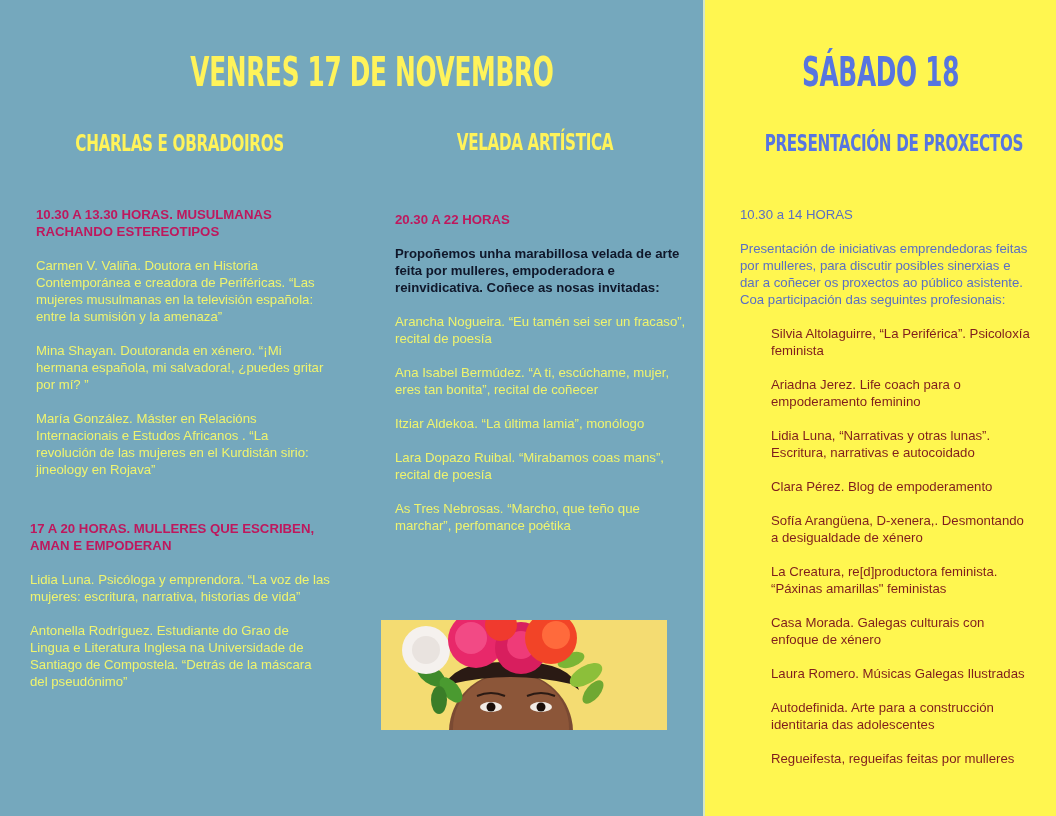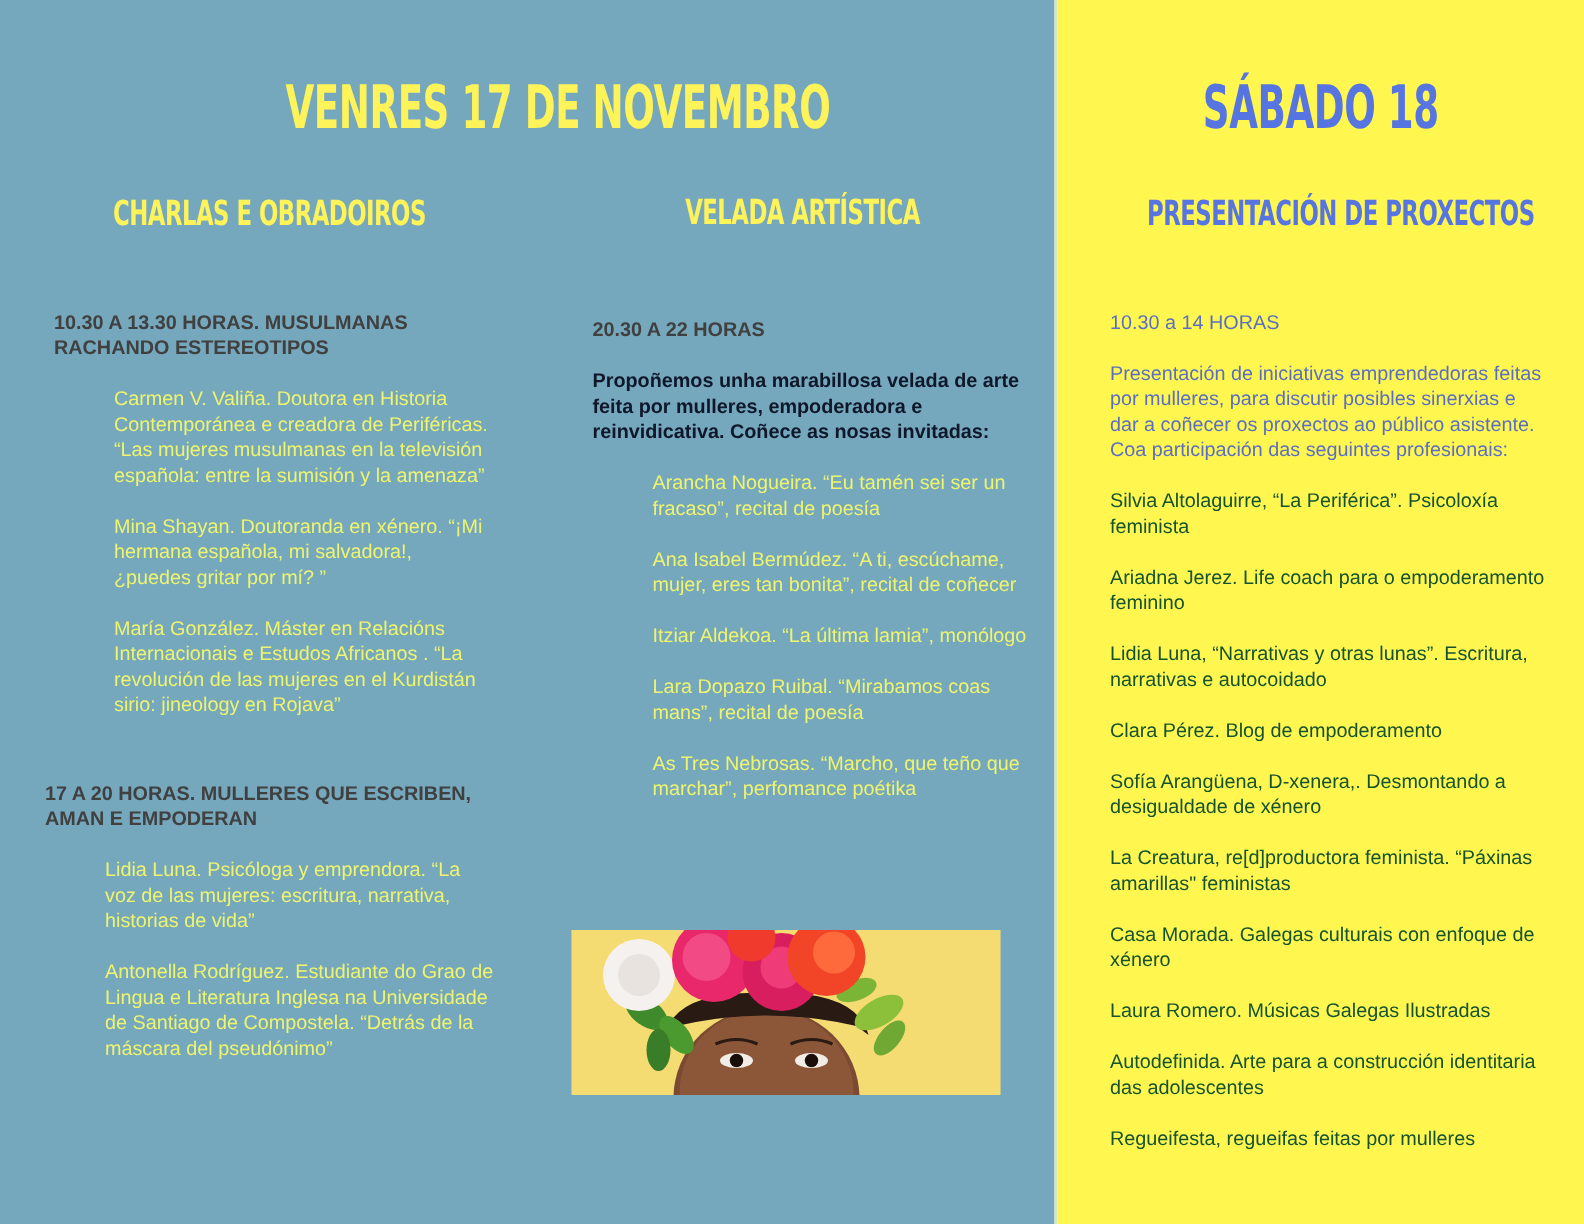--- a/index.html
+++ b/index.html
@@ -42,29 +42,29 @@
   .t-left-b    { left: 384px; width: 302px; top: 128px; color: #fff35a; transform: scaleX(0.66); }
   .t-right-main{ left: 705px; width: 351px; top: 48px; color: #5775e0; transform: scaleX(0.62); }
   .t-right-a   { left: 705px; width: 351px; top: 129px; color: #5775e0; transform: scaleX(0.66); }
 
   .col {
     position: absolute;
     font-size: 13.2px;
     line-height: 17px;
   }
   .col p { margin-bottom: 17px; }
-  .col .hdr { font-weight: bold; color: #404040; }
+  .col .hdr { font-weight: bold; color: #be185d; }
   .col-left  { left: 36px;  top: 206px; width: 290px; }
   .col-left2 { left: 30px;  top: 520px; width: 300px; }
   .col-mid   { left: 395px; top: 211px; width: 295px; }
   .col-right { left: 740px; top: 206px; width: 290px; }
 
-  .yl { color: #eff46e; margin-left: 40px; }
+  .yl { color: #eff46e; }
   .yl-b { color: #0f172a; font-weight: bold; }
-  .bl { color: #14532d; }
+  .bl { color: #7f1d1d; margin-left: 31px; }
   .bl-h { color: #5a6fc4; font-weight: normal; }
 
   .photo {
     position: absolute; left: 381px; top: 620px; width: 286px; height: 110px;
     background: #f3db6e; overflow: hidden;
   }
 </style>
 </head>
 <body>
 

